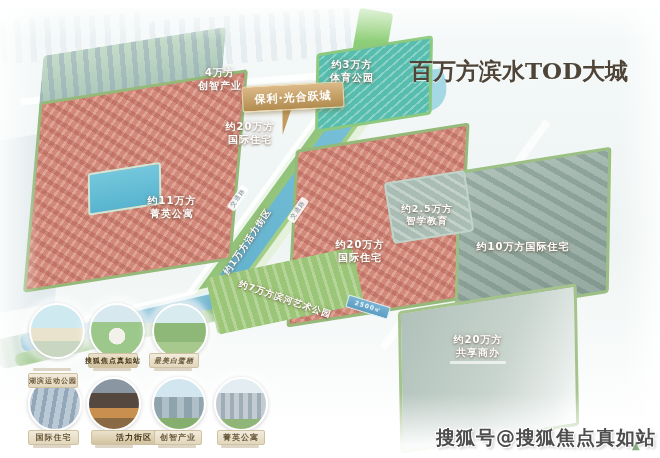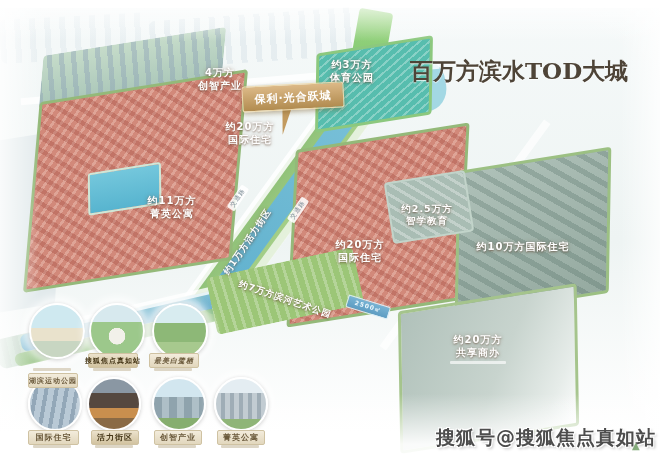--- a/index.html
+++ b/index.html
@@ -158,21 +158,21 @@
       repeating-linear-gradient(90deg,#c2ccd2 0 5px,#9fadb6 5px 9px);}
   .ribbon{position:absolute;z-index:8;height:13px;
     background:linear-gradient(180deg,#f3ecdc,#e2d7bd);border:1px solid #cfc2a2;border-radius:2px;
     color:#6b5a3c;font-size:7px;font-weight:bold;display:flex;align-items:center;justify-content:center;
     letter-spacing:1px;white-space:nowrap;}
   .ribbon.em{background:linear-gradient(180deg,#ece2cc,#d2c3a0);color:#463718;}
   #rb-r1c1{left:28px;top:353px;width:48px;margin-top:20px;}
   #rb-r1c2{left:88px;top:353px;width:48px;}
   #rb-r1c3{left:149px;top:353px;width:48px;font-style:italic;}
   #rb-r2c1{left:28px;top:430px;width:49px;font-size:8px;}
-  #rb-r2c2{left:91px;top:430px;width:46px;font-size:8px;}
+  #rb-r2c2{left:91px;top:430px;width:46px;font-size:8px;padding-left:19px;}
   #rb-r2c3{left:154px;top:430px;width:46px;font-size:8px;}
   #rb-r2c4{left:217px;top:430px;width:46px;font-size:8px;}
   .cap{position:absolute;z-index:8;height:3px;background:#ddd6c6;border-radius:1px;width:38px;}
   #cap-r1c1{left:33px;top:368px;} #cap-r1c2{left:93px;top:368px;} #cap-r1c3{left:154px;top:368px;}
   #cap-r2c1{left:33px;top:445px;} #cap-r2c2{left:95px;top:445px;}
   #cap-r2c3{left:158px;top:445px;} #cap-r2c4{left:221px;top:445px;}
 
   
   #watermark{left:436px;top:425px;z-index:9;font-size:19px;font-weight:bold;color:#4d4d4d;
     letter-spacing:1px;white-space:nowrap;

